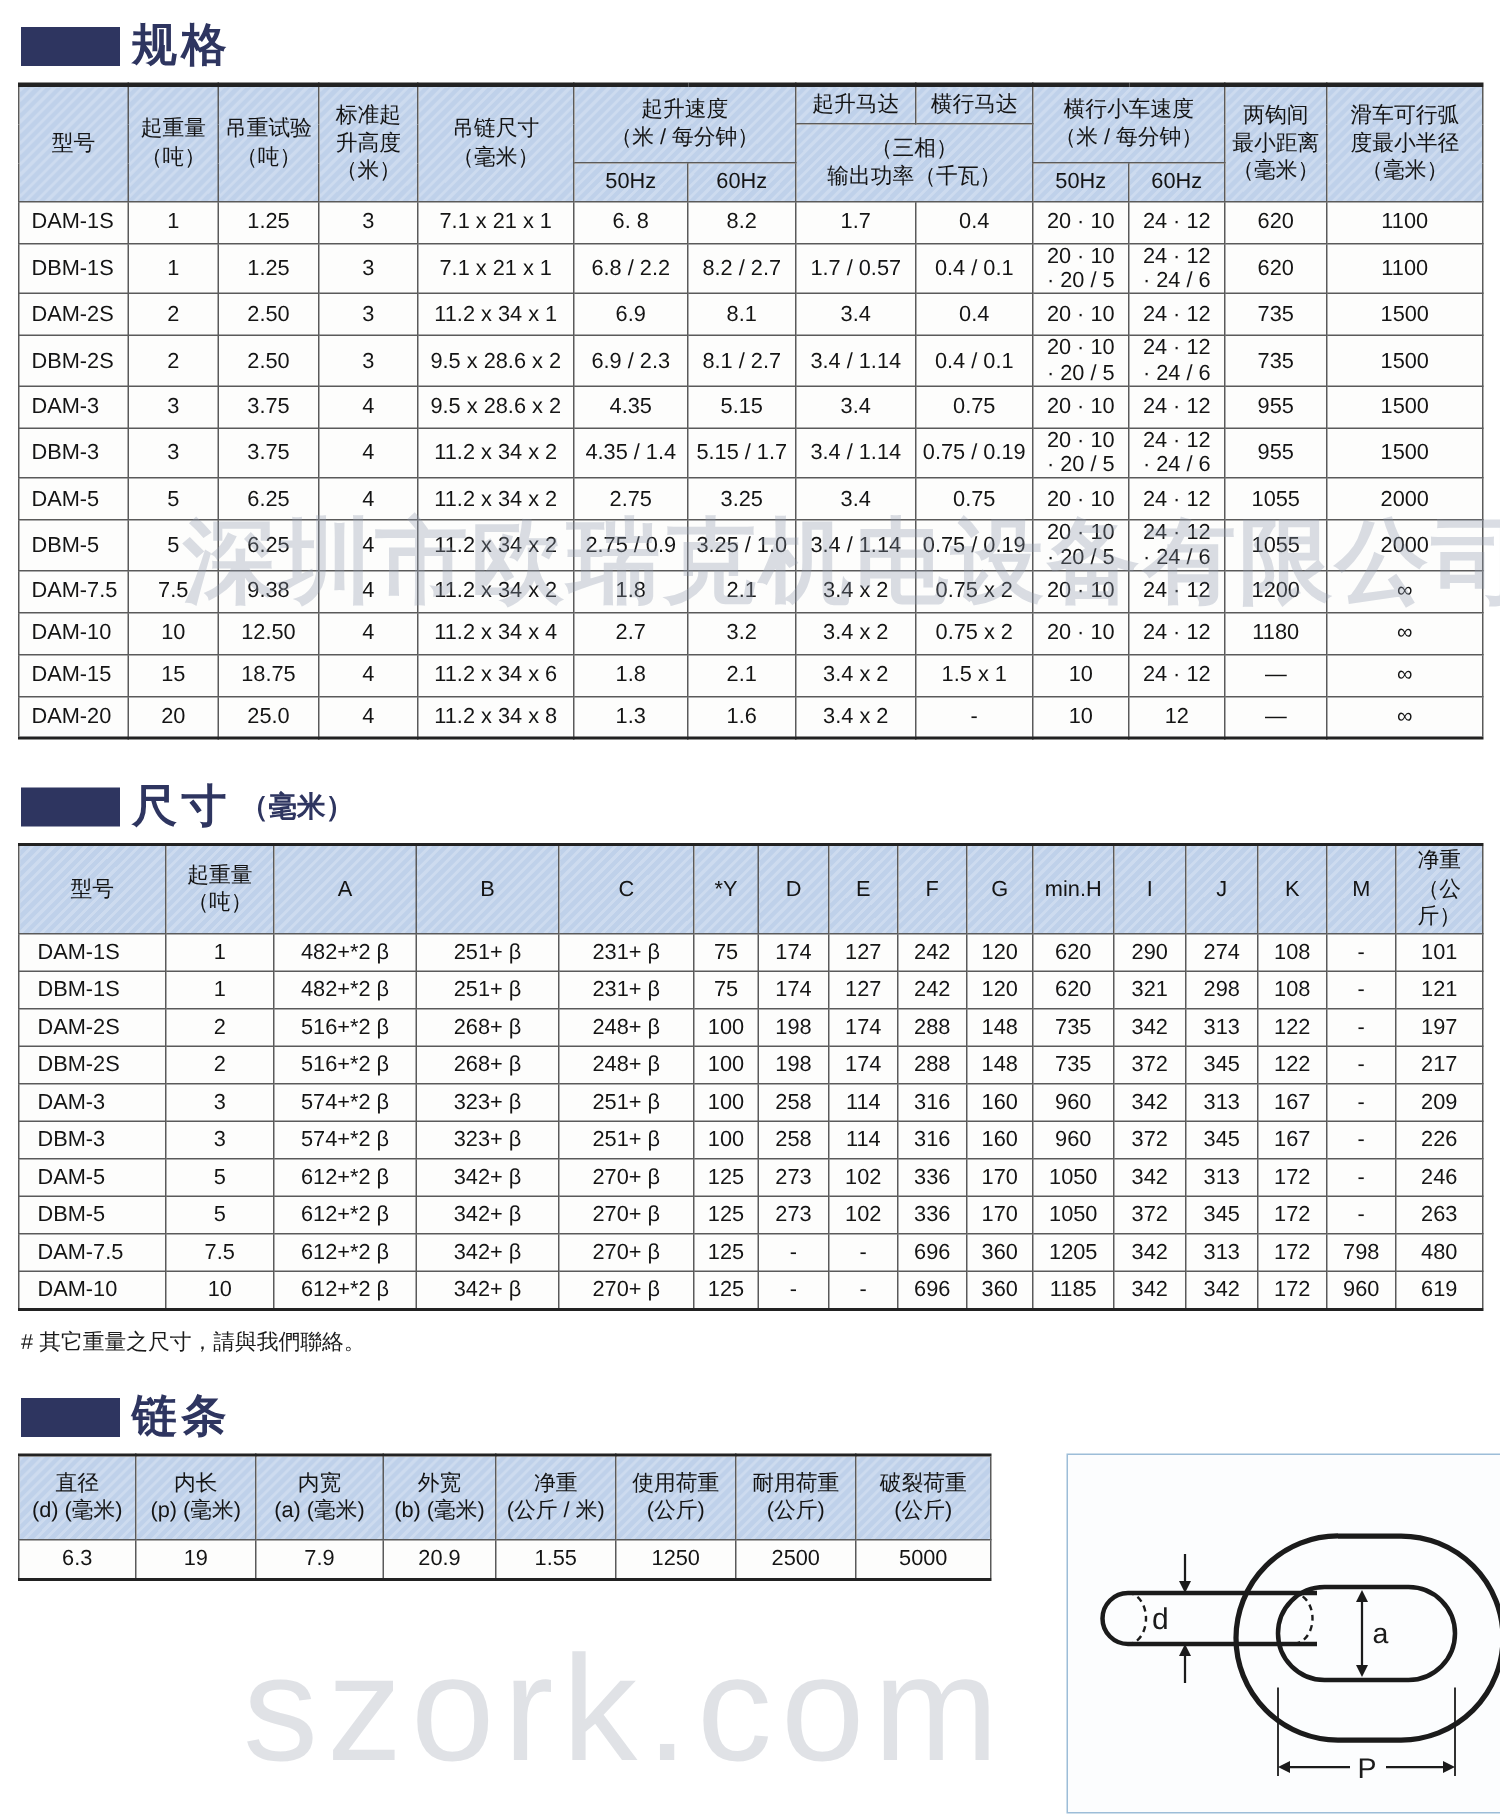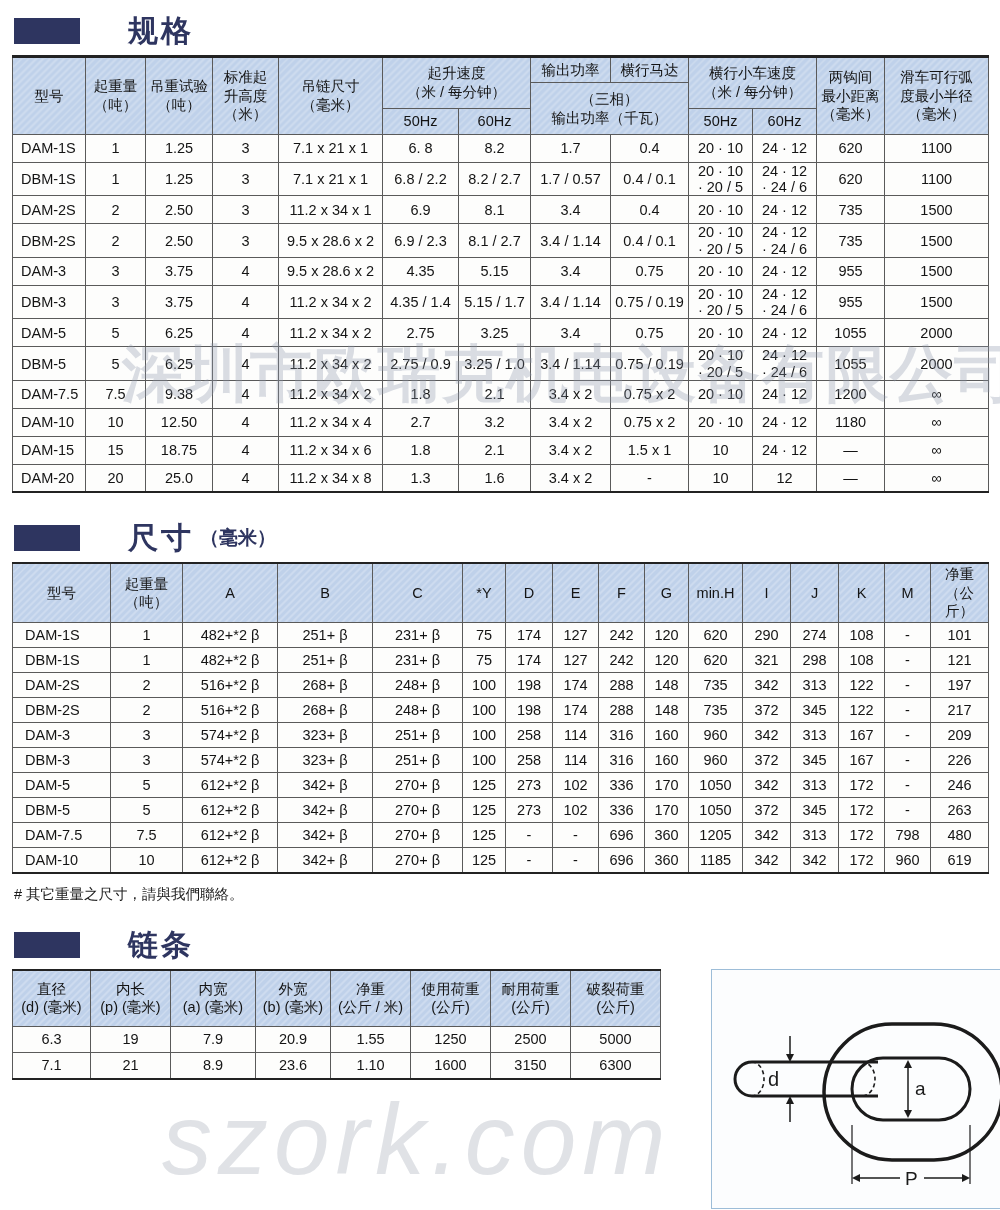--- a/index.html
+++ b/index.html
@@ -1,21 +1,21 @@
 <!DOCTYPE html>
 <html><head>
 <meta charset="utf-8">
 <style>
   html,body{margin:0;padding:0;background:#f6f6f4;}
   .page{position:relative;width:1000px;height:1210px;background:#fff;overflow:hidden;
         font-family:"Liberation Sans","DejaVu Sans",sans-serif;color:#141414;}
   
   .section-header{display:flex;align-items:center;margin:0 0 9px 14px;}
   .marker{width:66px;height:26px;background:#2e3560;margin-right:8px;}
-  .section-title{font-size:30px;font-weight:bold;color:#2e3560;letter-spacing:3px;line-height:1;margin-left:40px;}
+  .section-title{font-size:30px;font-weight:bold;color:#2e3560;letter-spacing:3px;line-height:1;}
   .section-sub{font-size:19px;font-weight:bold;color:#2e3560;margin-left:6px;}
   
   table{border-collapse:collapse;table-layout:fixed;margin-left:12px;background:#fdfdfc;}
   th,td{border:1px solid #5a5a5a;text-align:center;white-space:pre-line;overflow:hidden;}
   th{font-weight:normal;font-size:14.5px;line-height:1.28;padding:1px 0;
      background-color:#bfd1ea;
      background-image:repeating-linear-gradient(135deg,rgba(255,255,255,.22) 0 2px,rgba(0,0,0,0) 2px 5px);}
   td{font-size:14.5px;line-height:1.12;padding:0 2px;}
   .spec{width:976px;border-top:3px solid #222;border-bottom:2px solid #222;}
   .spec thead tr{height:26px;}
@@ -28,21 +28,21 @@
   .chain{width:648px;border-top:2px solid #222;border-bottom:2px solid #222;margin-left:0;}
   .chain thead tr{height:57px;}
   .chain tbody tr{height:26px;}
   .footnote{font-size:14.5px;margin:11px 0 0 14px;color:#1a1a1a;}
   
   .chain-wrap{display:flex;align-items:flex-start;margin-left:12px;gap:38px;}
   .diagram-box{width:316px;height:238px;border:1px solid #9dbdd8;background:#fcfdfe;margin-left:12px;margin-top:0;}
   
   .wm{position:absolute;pointer-events:none;z-index:6;white-space:nowrap;}
   .wm-center{top:332px;left:82px;font-size:62px;color:#8f99ad;opacity:.32;letter-spacing:2px;font-weight:bold;margin-left:40px;}
-  .wm-bottom{top:1082px;left:162px;font-size:100px;color:#9aa1ae;opacity:.30;letter-spacing:6px;font-style:italic;}
+  .wm-bottom{top:1082px;left:162px;font-size:100px;color:#9aa1ae;opacity:.30;letter-spacing:6px;}
   .spacer-1{height:16px;}
   .spacer-2{height:30px;}
   .spacer-3{height:26px;}
 </style>
 </head>
 <body>
 
 <div class="page">
 
   <div class="wm wm-center">深圳市欧瑞克机电设备有限公司</div>
@@ -78,21 +78,21 @@
 （吨）</th>
         <th rowspan="3">吊重试验
 （吨）</th>
         <th rowspan="3">标准起
 升高度
 （米）</th>
         <th rowspan="3">吊链尺寸
 （毫米）</th>
         <th colspan="2" rowspan="2">起升速度
 （米 / 每分钟）</th>
-        <th>输出功率</th>
+        <th>起升马达</th>
         <th>横行马达</th>
         <th colspan="2" rowspan="2">横行小车速度
 （米 / 每分钟）</th>
         <th rowspan="3">两钩间
 最小距离
 （毫米）</th>
         <th rowspan="3">滑车可行弧
 度最小半径
 （毫米）</th>
       </tr>
@@ -577,30 +577,20 @@
           <tr>
             <td>6.3</td>
             <td>19</td>
             <td>7.9</td>
             <td>20.9</td>
             <td>1.55</td>
             <td>1250</td>
             <td>2500</td>
             <td>5000</td>
           </tr>
-          <tr>
-            <td>7.1</td>
-            <td>21</td>
-            <td>8.9</td>
-            <td>23.6</td>
-            <td>1.10</td>
-            <td>1600</td>
-            <td>3150</td>
-            <td>6300</td>
-          </tr>
         </tbody>
     </table>
 
     <div class="diagram-box">
       <svg width="316" height="238" viewBox="0 0 316 238">
 
         <path d="M40 92 H166" fill="none" stroke="#1b1b1b" stroke-width="3"></path>
         <path d="M40 126 H166" fill="none" stroke="#1b1b1b" stroke-width="3"></path>
         <path d="M40 92 a17 17 0 0 0 0 34" fill="none" stroke="#1b1b1b" stroke-width="3"></path>
         <path d="M40 92 a12 17 0 0 1 0 34" fill="none" stroke="#1b1b1b" stroke-width="1.6" stroke-dasharray="4 3"></path>

